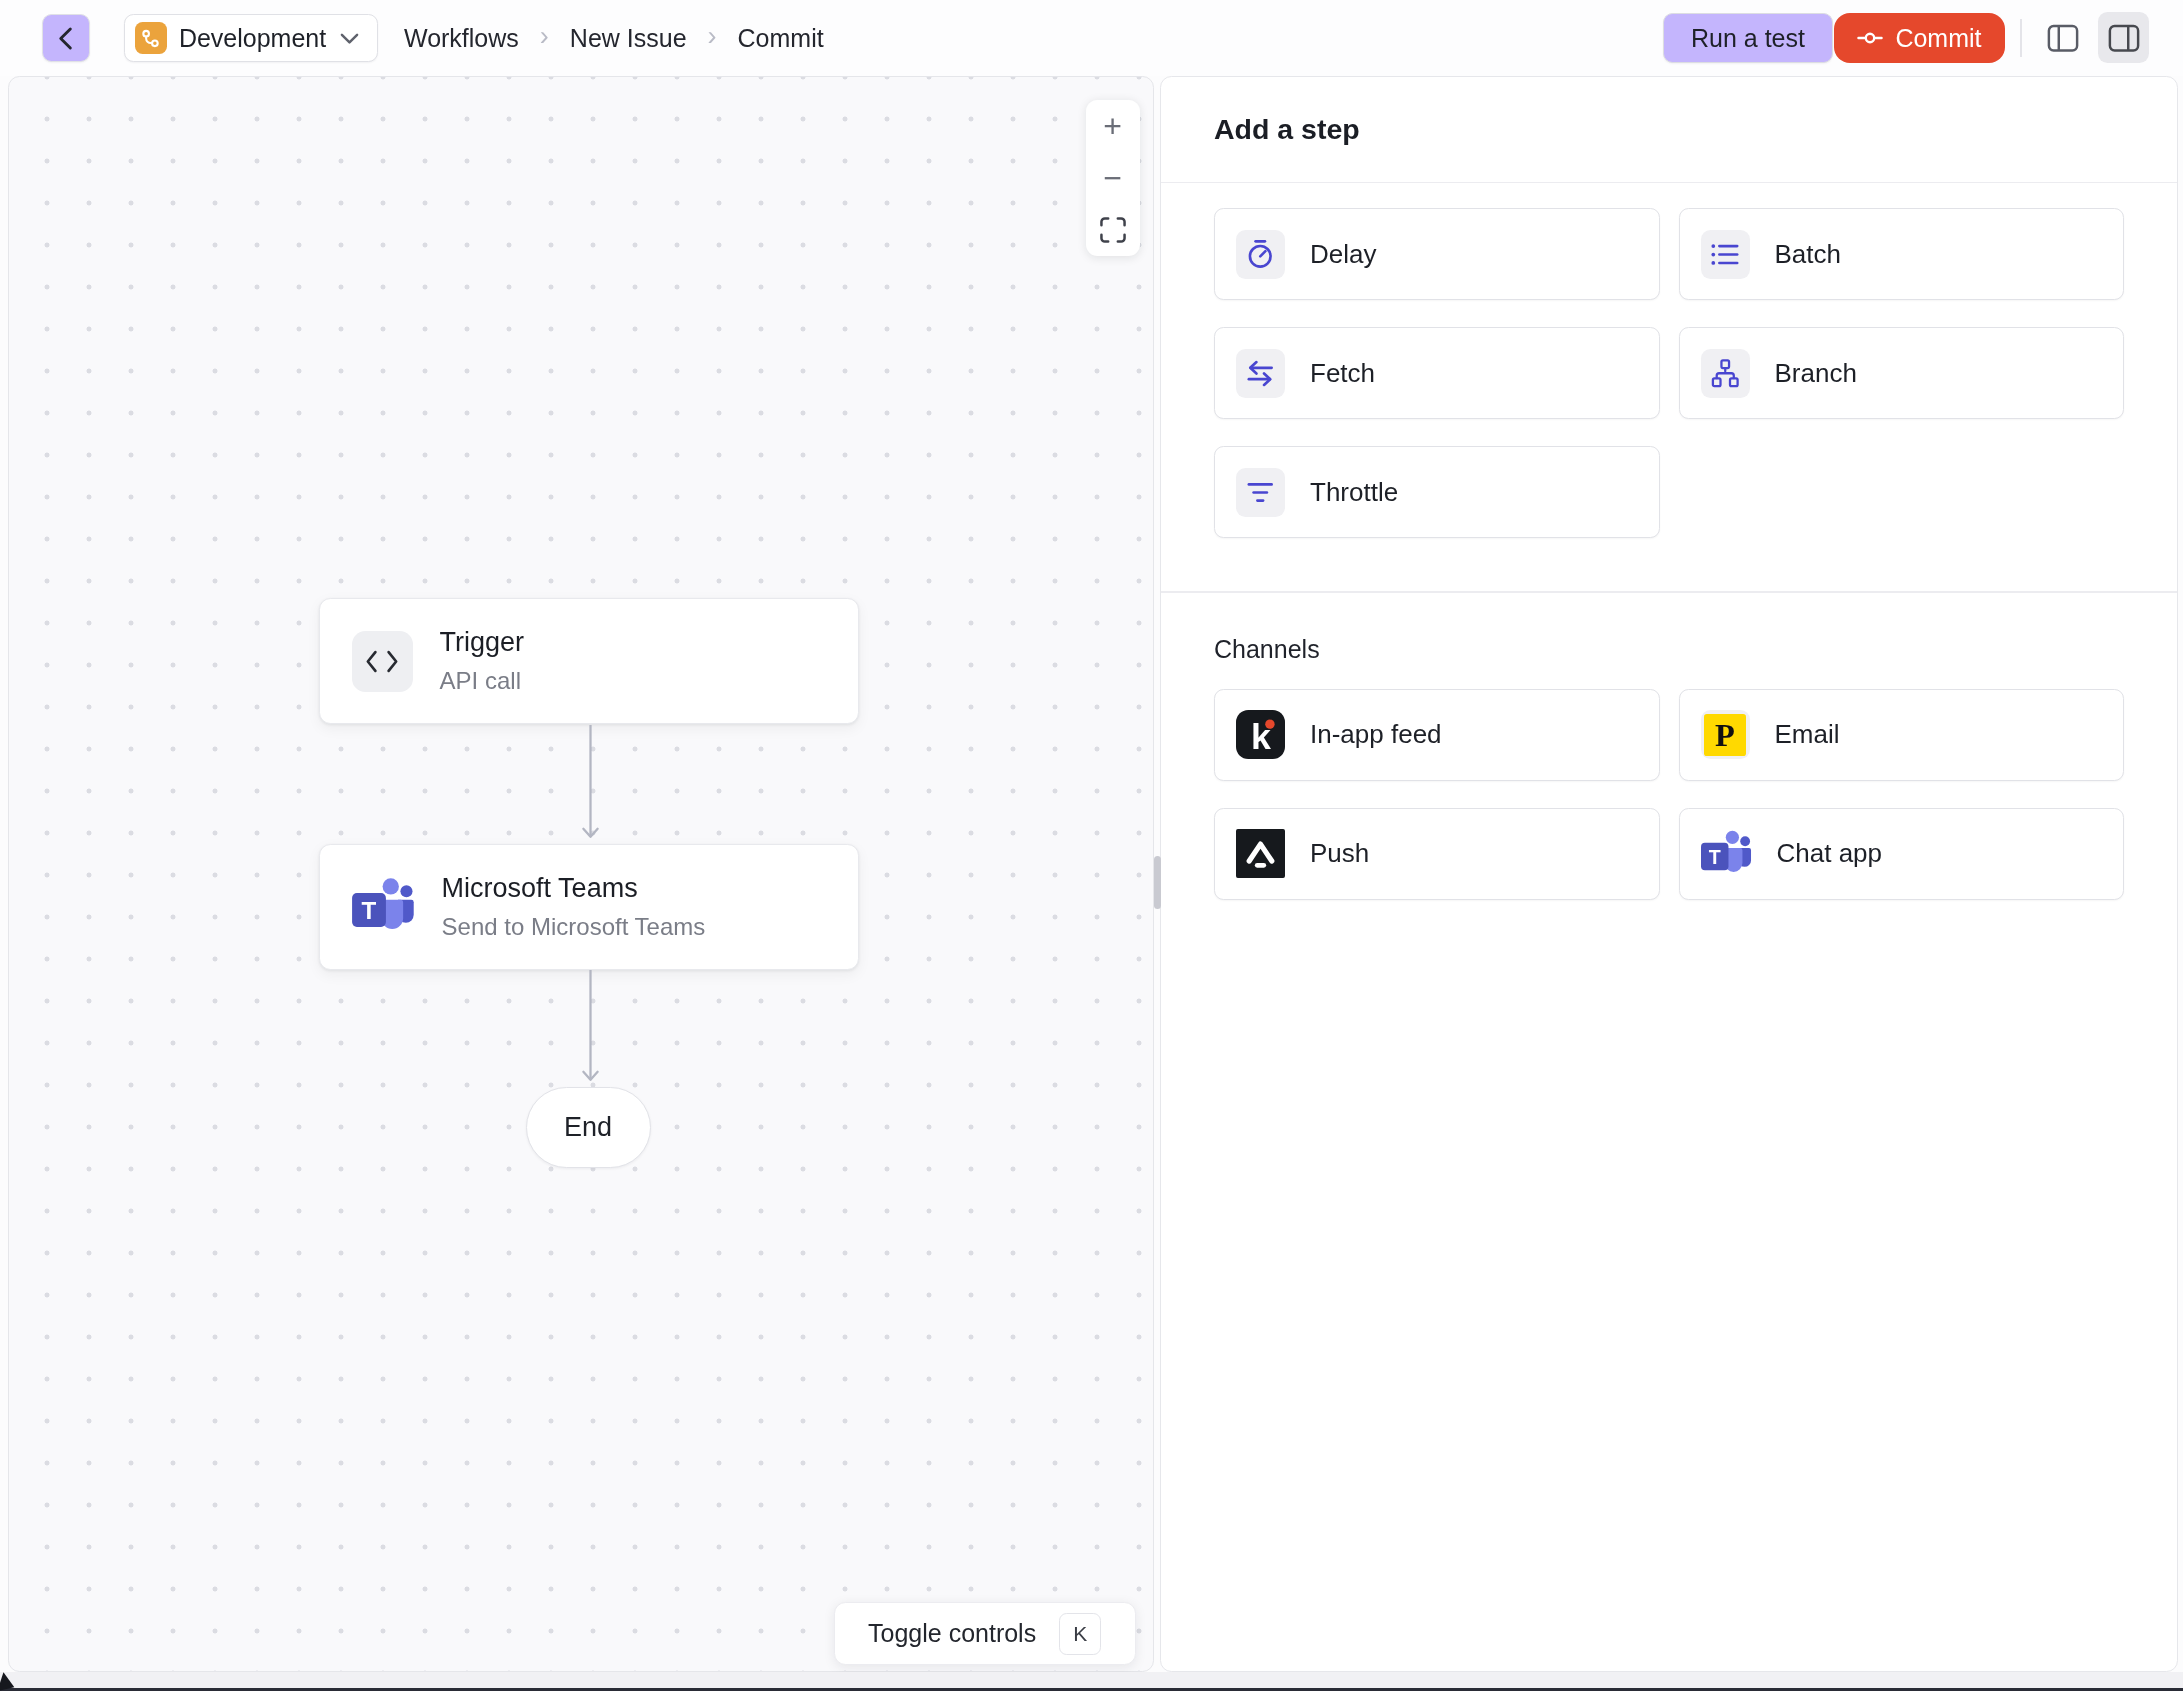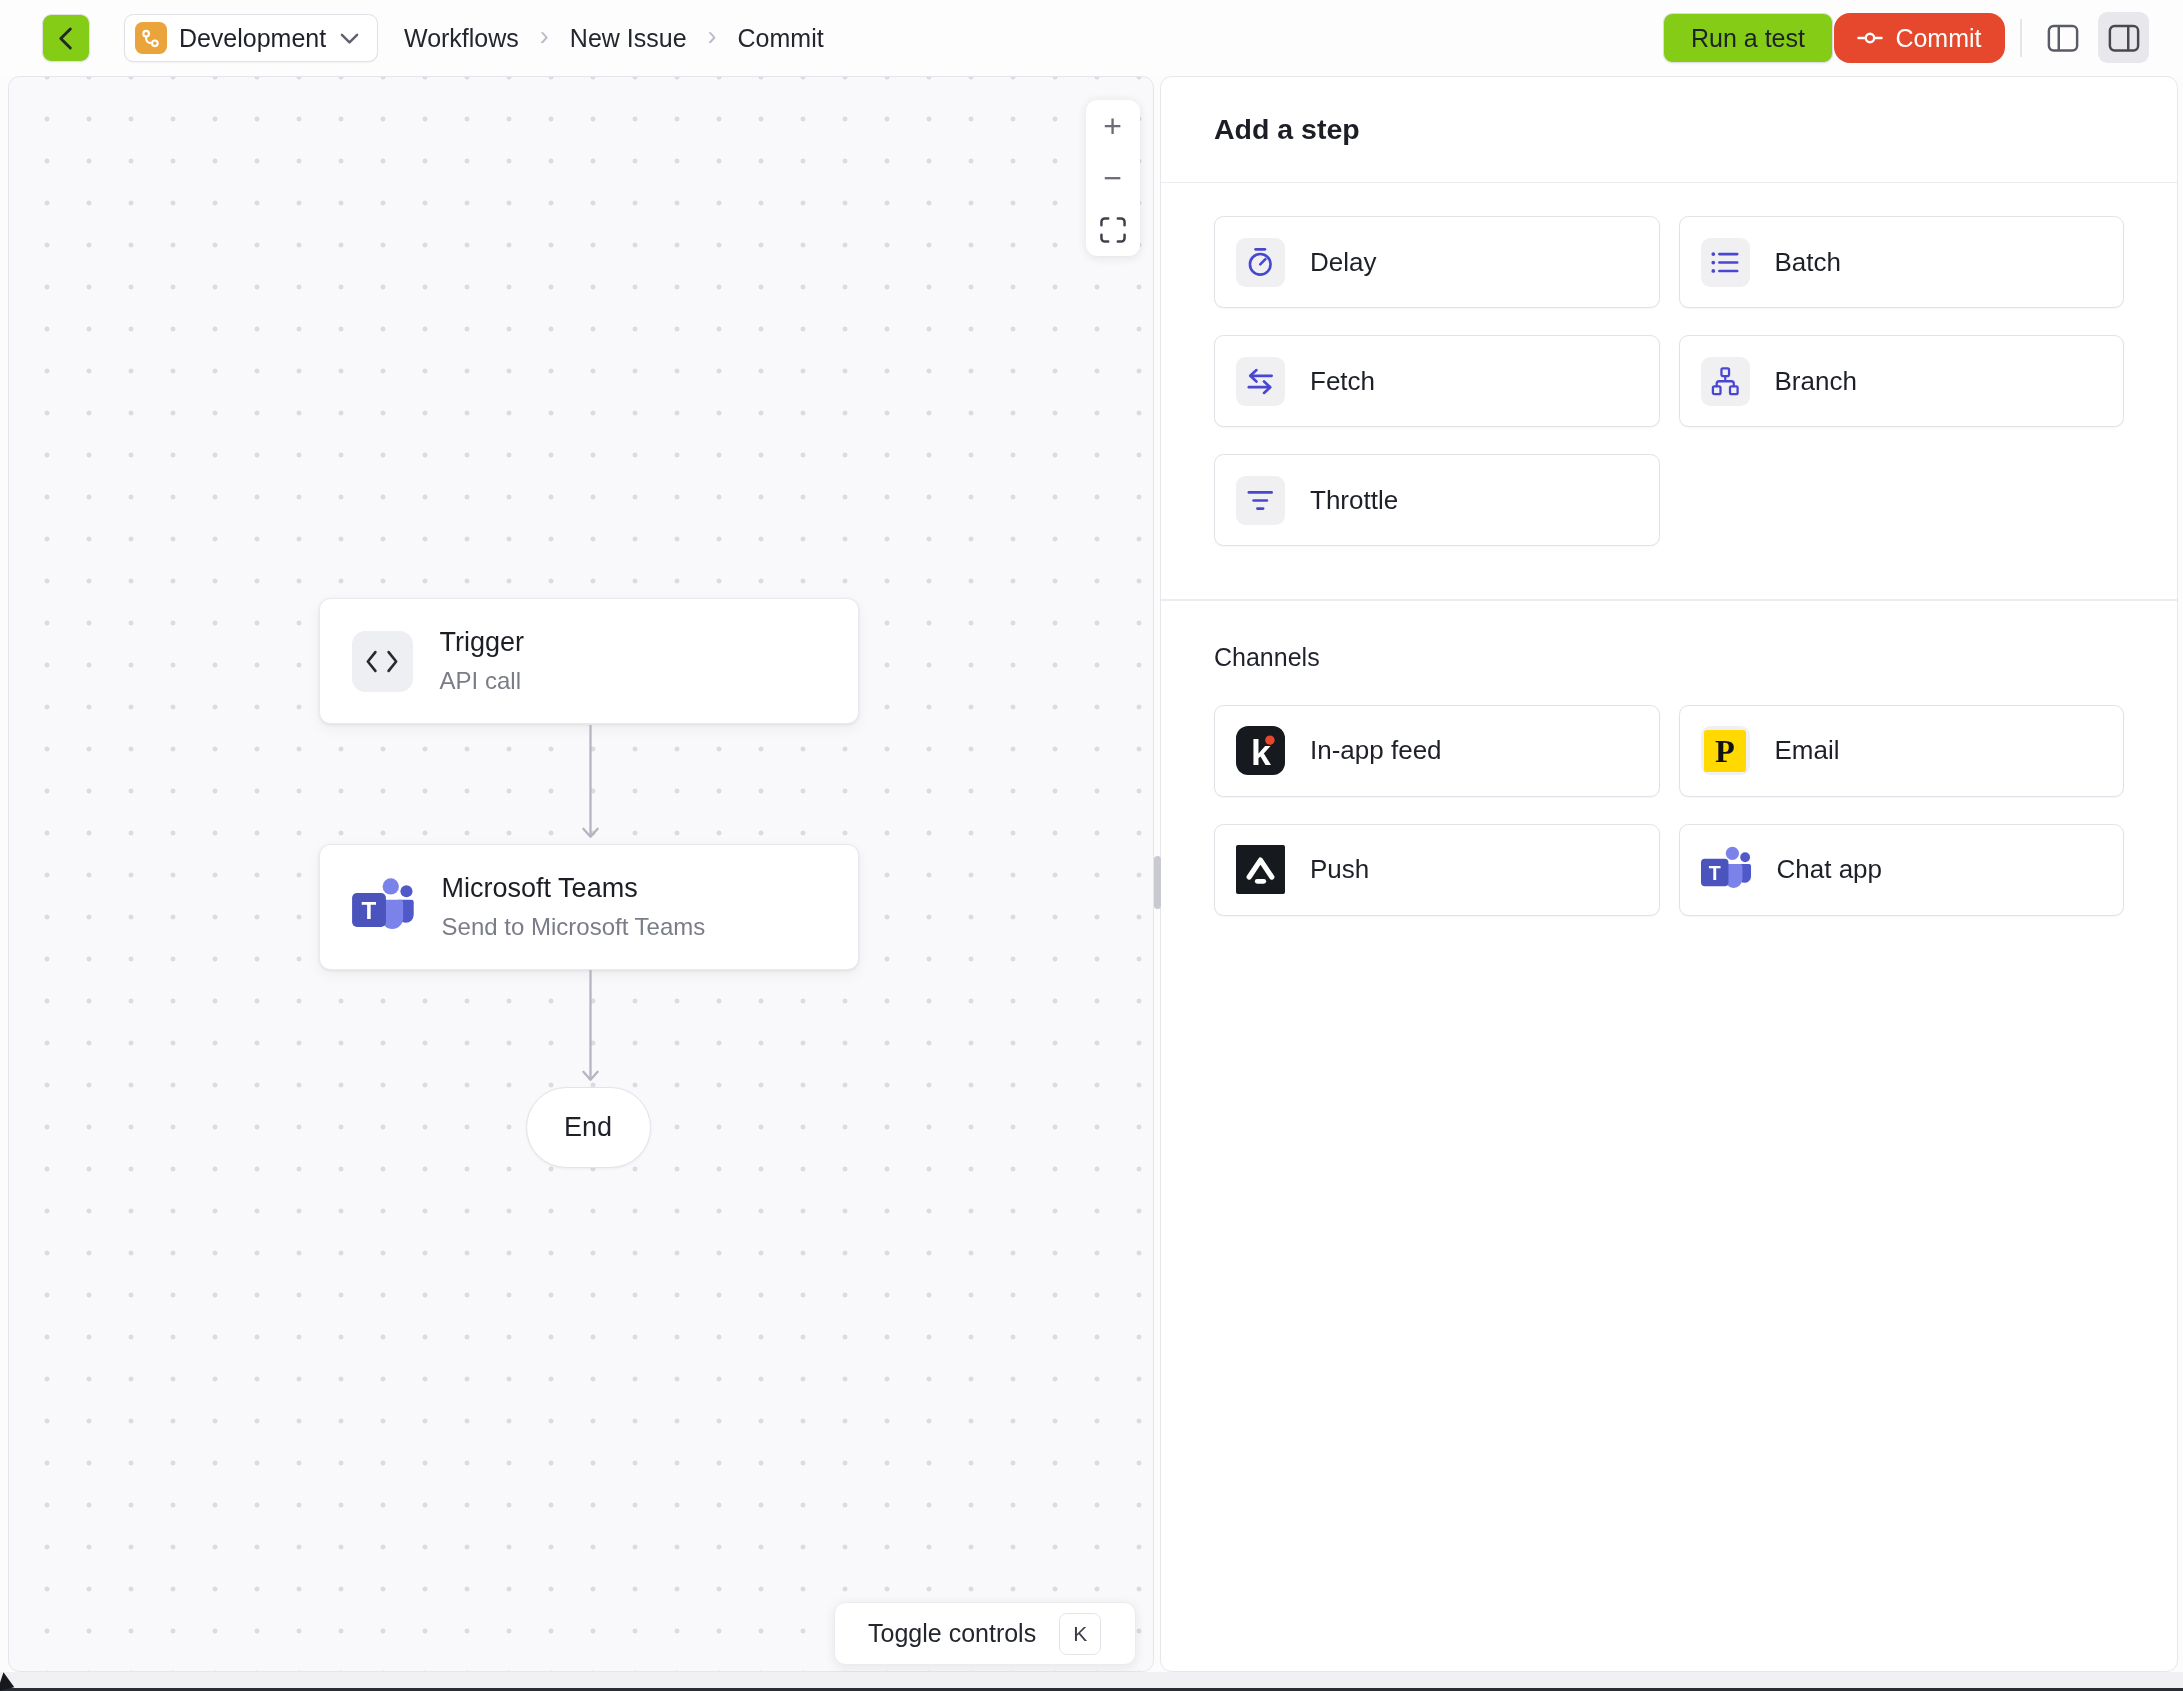--- a/index.html
+++ b/index.html
@@ -4,21 +4,21 @@
 <style>
   * { box-sizing: border-box; margin: 0; padding: 0; }
   html, body {
     width: 2184px; height: 1691px; overflow: hidden;
     font-family: "Liberation Sans", sans-serif;
     background: #FCFCFD;
     -webkit-font-smoothing: antialiased;
   }
   
   .topbar { position: absolute; left: 0; top: 0; width: 2184px; height: 76px; background: #FDFDFE; }
-  .icon-btn, .pill-btn { display: flex; align-items: center; justify-content: center; cursor: pointer; background: #84cc16; }
+  .icon-btn, .pill-btn { display: flex; align-items: center; justify-content: center; cursor: pointer; background: #c4b5fd; }
   .back-btn {
     position: absolute; left: 42px; top: 14.3px; width: 48px; height: 48px;
     border: 1.4px solid #E0E1E6; border-radius: 9.5px; box-shadow: 0 1px 1.9px rgba(25,28,35,.05);
   }
   .env-select {
     position: absolute; left: 124px; top: 14.3px; height: 48px;
     display: flex; align-items: center; gap: 12.4px; padding: 0 17px 0 9.5px;
     border: 1.4px solid #E0E1E6; border-radius: 9.5px; background: #fff;
     box-shadow: 0 1px 1.9px rgba(25,28,35,.05); cursor: pointer;
   }
@@ -92,21 +92,21 @@
   
   .side-panel {
     position: absolute; left: 1160px; top: 76px; width: 1018px; height: 1596px;
     background: #fff; border: 1.4px solid #E6E7EB; border-radius: 11.4px;
   }
   .panel-header { height: 105px; display: flex; align-items: center; padding: 0 53px; }
   .panel-title { font-size: 28.5px; font-weight: 600; color: #1B1E25; }
   .panel-divider { height: 1.4px; background: #ECECF0; width: 100%; }
   .panel-body { padding: 0 53px; }
   .section-label { font-size: 25px; font-weight: 500; color: #1F222A; margin-top: 42px; }
-  .cards-grid { margin-top: 33px; display: grid; grid-template-columns: 1fr 1fr; column-gap: 19px; row-gap: 27px; }
+  .cards-grid { margin-top: 25px; display: grid; grid-template-columns: 1fr 1fr; column-gap: 19px; row-gap: 27px; }
   .step-card {
     height: 92px; background: #fff; border: 1.4px solid #E1E2E7; border-radius: 9.5px;
     box-shadow: 0 1px 1.9px rgba(20,22,28,.04);
     display: flex; align-items: center; padding-left: 21px; gap: 25px; cursor: pointer;
   }
   .card-label { font-size: 26px; font-weight: 500; color: #1D2027; }
   .fn-icon-box { width: 49px; height: 49px; border-radius: 9.5px; background: #F0F0F3; display: flex; align-items: center; justify-content: center; }
   .section-sep { height: 1.4px; background: #ECECF0; margin: 53px -53px 0 -53px; }
   
   .bottom-strip { position: absolute; left: 0; top: 1672px; width: 2184px; height: 19px; background: #F1F1F4; }

